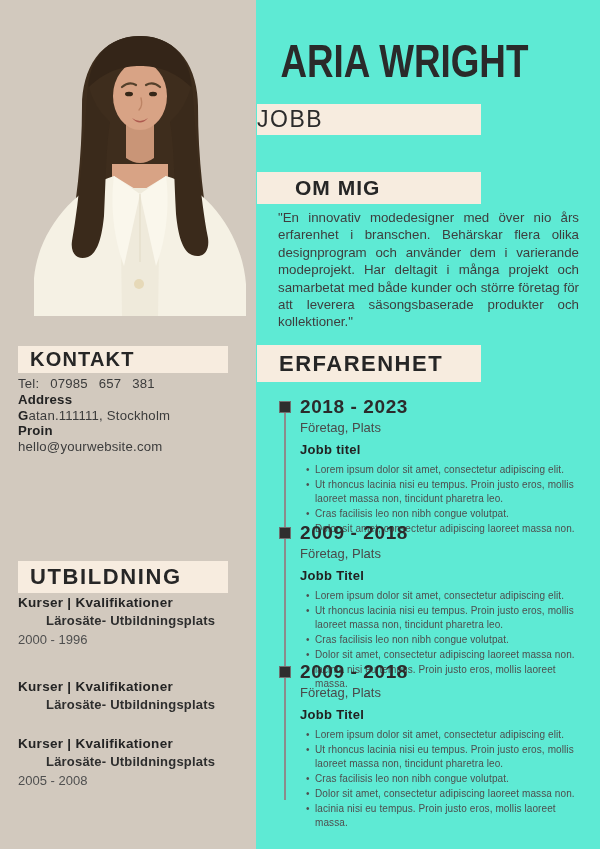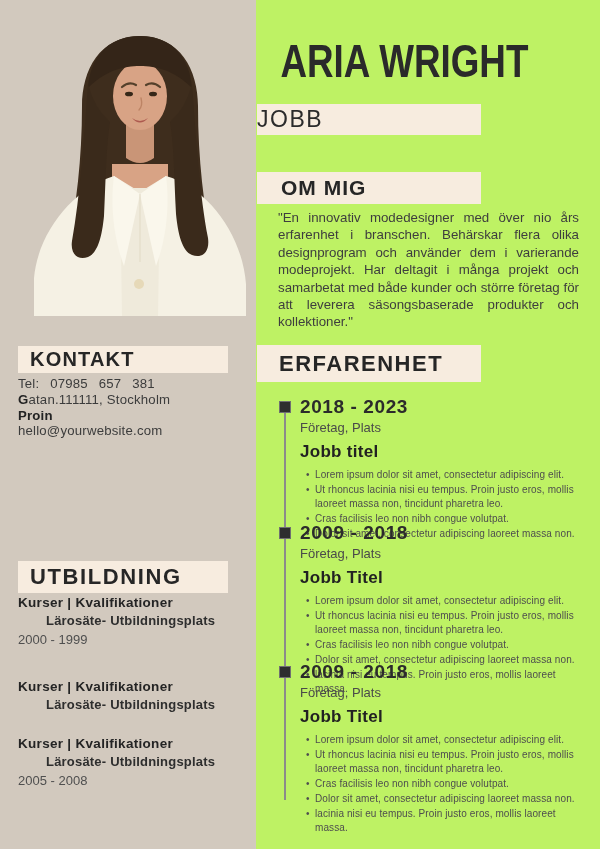--- a/index.html
+++ b/index.html
@@ -1,18 +1,18 @@
 <!DOCTYPE html>
 <html><head>
 <meta charset="utf-8">
 <style>
   html,body { margin:0; padding:0; background:#ffffff; }
   .page {
     position:relative; width:600px; height:849px; overflow:hidden;
-    background:#bef264; font-family:"Liberation Sans", sans-serif;
+    background:#5eead4; font-family:"Liberation Sans", sans-serif;
     color:#262626;
   }
   .sidebar {
     position:absolute; left:0; top:0; width:256px; height:849px;
     background:#d2c9be;
   }
   .photo-svg { position:absolute; left:34px; top:26px; width:212px; height:290px; }
 
   .banner { background:#f7ecdf; }
   .side-banner {
@@ -40,21 +40,21 @@
     font-size:46px; line-height:1.12; font-weight:800; color:#2a2a2a;
     transform:scaleX(0.8); transform-origin:50% 50%; white-space:nowrap;
   }
   .job-banner {
     position:absolute; left:257px; top:104px; width:224px; height:31px;
     display:flex; align-items:center; 
     font-size:23px; letter-spacing:1.5px; color:#2b2b2b; font-weight:400;
   }
   .about-banner {
     position:absolute; left:257px; top:172px; width:224px; height:32px;
-    display:flex; align-items:center; box-sizing:border-box; padding-left:24px;
+    display:flex; align-items:center; box-sizing:border-box; padding-left:38px;
     font-size:21px; font-weight:800; letter-spacing:1px; color:#262626;
   }
   .about-text {
     position:absolute; left:278px; top:209px; width:301px;
     font-size:13.3px; line-height:17.4px; text-align:justify; color:#3e3e3e;
   }
   .exp-banner {
     position:absolute; left:257px; top:345px; width:224px; height:37px;
     display:flex; align-items:center; box-sizing:border-box; padding-left:22px;
     font-size:22px; font-weight:800; letter-spacing:1.5px; color:#262626;
@@ -66,21 +66,21 @@
   .tl-marker {
     position:absolute; left:279px; width:12px; height:12px;
     background:#2e2e2e; border:1px solid #707070; box-sizing:border-box;
   }
   .tlm-0 { top:401px; } .tlm-1 { top:527px; } .tlm-2 { top:666px; }
 
   .exp-item { position:absolute; left:300px; width:288px; }
   .exp-0 { top:396px; } .exp-1 { top:522px; } .exp-2 { top:661px; }
   .exp-years { font-size:19px; font-weight:700; color:#2b2b2b; letter-spacing:0.6px; }
   .exp-company { font-size:13px; color:#4a4a4a; margin-top:2px; }
-  .exp-title { font-size:17px; font-weight:700; color:#222222; margin-top:7px; letter-spacing:0.3px; }
+  .exp-title { font-size:13px; font-weight:700; color:#222222; margin-top:7px; letter-spacing:0.3px; }
   .exp-bullets { list-style:none; margin:6px 0 0 0; padding:0 0 0 6px;
     font-size:10px; line-height:14.7px; color:#4e4e4e; width:272px; letter-spacing:0.1px; }
   .exp-bullets li { position:relative; padding-left:9px; }
   .exp-bullets li::before { content:"•"; position:absolute; left:0; top:0; color:#4e4e4e; }
 </style>
 </head>
 <body>
 
 <div class="page">
 
@@ -116,32 +116,33 @@
   <div class="about-banner banner">
     <span>OM MIG</span>
   </div>
   <div class="about-text">"En innovativ modedesigner med över nio års erfarenhet i branschen. Behärskar flera olika designprogram och använder dem i varierande modeprojekt. Har deltagit i många projekt och samarbetat med både kunder och större företag för att leverera säsongsbaserade produkter och kollektioner."</div>
 
   <div class="side-banner banner kontakt-banner">
     <span>KONTAKT</span>
   </div>
   <div class="contact-block">
     <div class="contact-tel">Tel: 07985 657 381</div>
+    <div class="contact-label">Address</div>
     <div class="first-letter-bold">Gatan.111111, Stockholm</div>
     <div class="contact-label">Proin</div>
     <div>hello@yourwebsite.com</div>
   </div>
 
   <div class="side-banner banner utbildning-banner">
     <span>UTBILDNING</span>
   </div>
   <div class="edu-item edu-0">
     <div class="edu-course">Kurser | Kvalifikationer</div>
     <div class="edu-school">Lärosäte- Utbildningsplats</div>
-    <div class="edu-years">2000 - 1999</div>
+    <div class="edu-years">2000 - 1996</div>
   </div>
   <div class="edu-item edu-1">
     <div class="edu-course">Kurser | Kvalifikationer</div>
     <div class="edu-school">Lärosäte- Utbildningsplats</div>
   </div>
   <div class="edu-item edu-2">
     <div class="edu-course">Kurser | Kvalifikationer</div>
     <div class="edu-school">Lärosäte- Utbildningsplats</div>
     <div class="edu-years">2005 - 2008</div>
   </div>

